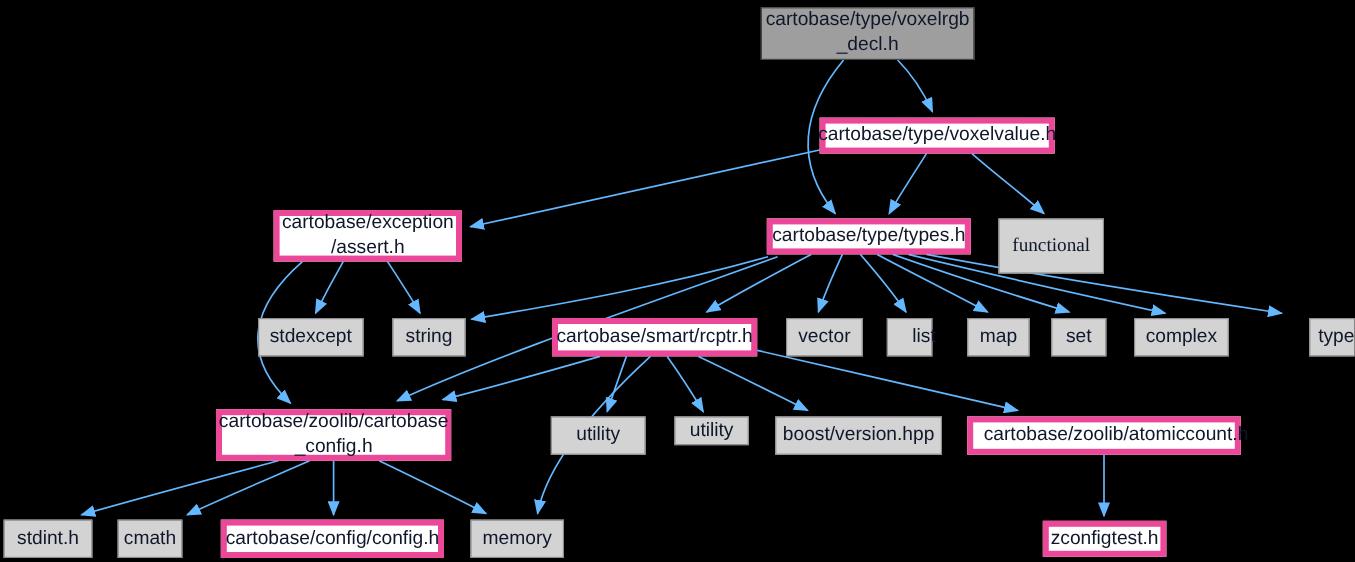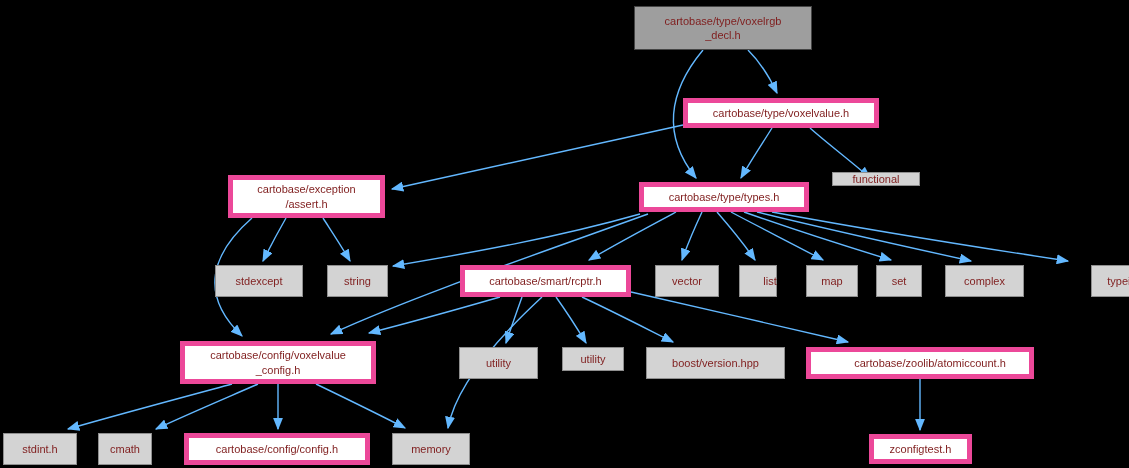--- a/index.html
+++ b/index.html
@@ -10,22 +10,22 @@
     overflow:hidden;
     font-family:"Liberation Sans",sans-serif;
   }
   svg.edges{position:absolute;left:0;top:0;width:1129px;height:468px;}
   svg.edges path.edge{fill:none;stroke:var(--edge,#63b8ff);stroke-width:1.4px;}
   .node{
     position:absolute;
     box-sizing:border-box;
     display:flex;align-items:center;justify-content:center;
     text-align:center;
-    font-size:11px;line-height:1.3;
-    color:#7f1d1d;
+    font-size:16px;line-height:1.3;
+    color:#0f172a;
     white-space:pre-line;
     padding:1px 4px;
   }
   .node.current{background:var(--fill-current,#9e9e9e);border:1px solid #454545;}
   .node.project{background:var(--fill-project,#ffffff);border:5px solid #ec4899;}
   .node.system{background:var(--fill-system,#d3d3d3);border:1px solid #8f8f8f;}
 </style>
 </head>
 <body style="background: rgb(0, 0, 0);">
 
@@ -67,31 +67,31 @@
         <path d="M 920,379 L 920,430" class="edge" marker-end="url(#arrow)"></path>
       </g>
   </svg>
   <div id="nodes">
       <div class="node current" style="left: 634px; top: 6px; width: 178px; height: 44px;">cartobase/type/voxelrgb
 _decl.h</div>
       <div class="node project" style="left: 683px; top: 98px; width: 196px; height: 30px;">cartobase/type/voxelvalue.h</div>
       <div class="node project" style="left: 228px; top: 175px; width: 157px; height: 43px;">cartobase/exception
 /assert.h</div>
       <div class="node project" style="left: 639px; top: 182px; width: 170px; height: 30px;">cartobase/type/types.h</div>
-      <div class="node system" style="left: 832px; top: 172px; width: 88px; height: 14px;">functional</div>
+      <div class="node system" style="left: 832px; top: 182px; width: 88px; height: 46px; font-family: Liberation Serif, serif;">functional</div>
       <div class="node system" style="left: 215px; top: 265px; width: 88px; height: 32px;">stdexcept</div>
       <div class="node system" style="left: 327px; top: 265px; width: 61px; height: 32px;">string</div>
       <div class="node project" style="left: 460px; top: 265px; width: 171px; height: 32px;">cartobase/smart/rcptr.h</div>
       <div class="node system" style="left: 655px; top: 265px; width: 64px; height: 32px;">vector</div>
       <div class="node system" style="left: 739px; top: 265px; width: 38px; height: 32px; padding-left: 28px;">list</div>
       <div class="node system" style="left: 806px; top: 265px; width: 52px; height: 32px;">map</div>
       <div class="node system" style="left: 876px; top: 265px; width: 46px; height: 32px;">set</div>
       <div class="node system" style="left: 945px; top: 265px; width: 79px; height: 32px;">complex</div>
       <div class="node system" style="left: 1047px; top: 265px; width: 71px; height: 32px; margin-left: 44px;">typeinfo</div>
-      <div class="node project" style="left: 180px; top: 341px; width: 196px; height: 43px;">cartobase/config/voxelvalue
+      <div class="node project" style="left: 180px; top: 341px; width: 196px; height: 43px;">cartobase/zoolib/cartobase
 _config.h</div>
       <div class="node system" style="left: 459px; top: 347px; width: 79px; height: 32px;">utility</div>
       <div class="node system" style="left: 562px; top: 347px; width: 62px; height: 24px;">utility</div>
       <div class="node system" style="left: 646px; top: 347px; width: 139px; height: 32px;">boost/version.hpp</div>
       <div class="node project" style="left: 806px; top: 347px; width: 228px; height: 32px; padding-left: 24px;">cartobase/zoolib/atomiccount.h</div>
       <div class="node system" style="left: 3px; top: 433px; width: 74px; height: 32px;">stdint.h</div>
       <div class="node system" style="left: 98px; top: 433px; width: 54px; height: 32px;">cmath</div>
       <div class="node project" style="left: 184px; top: 433px; width: 186px; height: 32px;">cartobase/config/config.h</div>
       <div class="node system" style="left: 392px; top: 433px; width: 78px; height: 32px;">memory</div>
       <div class="node project" style="left: 869px; top: 434px; width: 103px; height: 30px;">zconfigtest.h</div>

